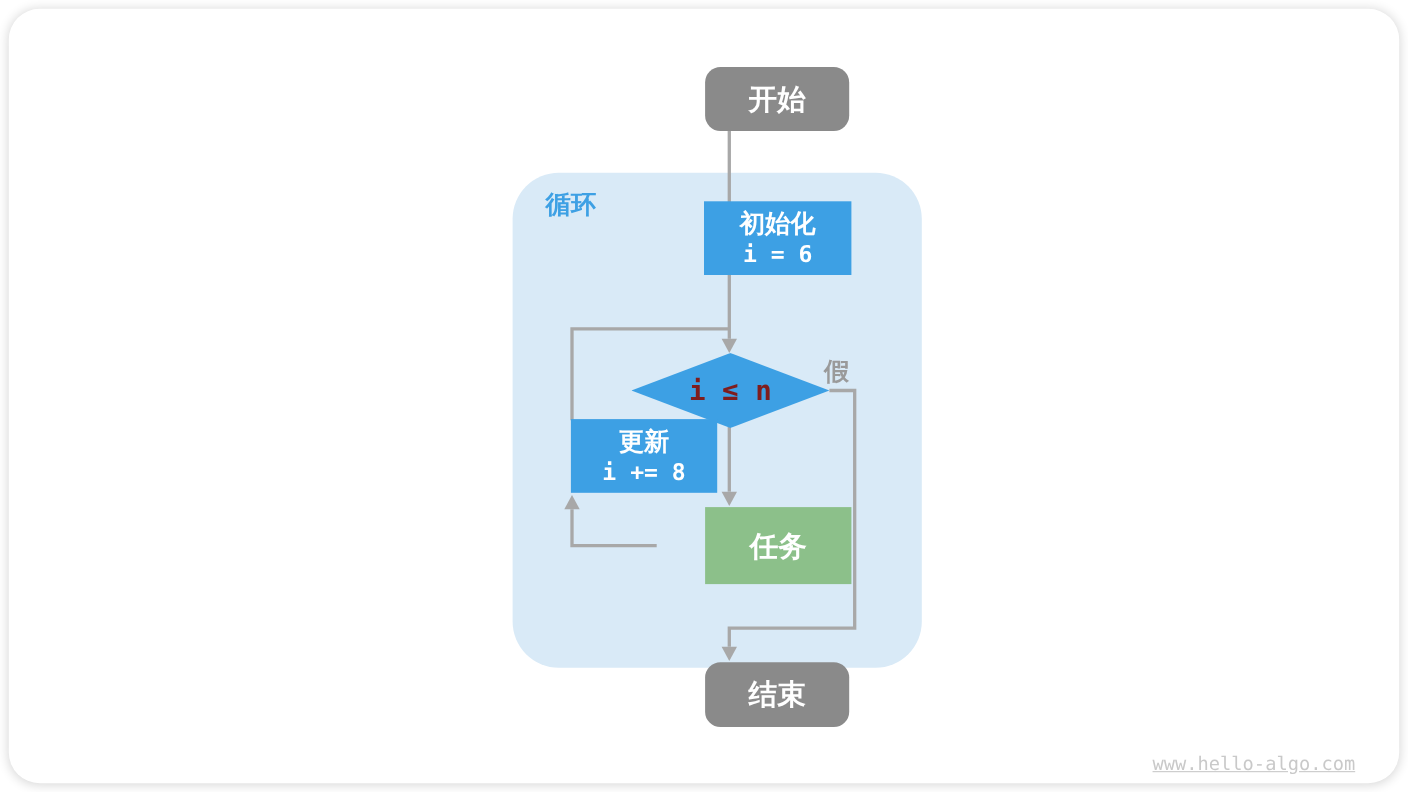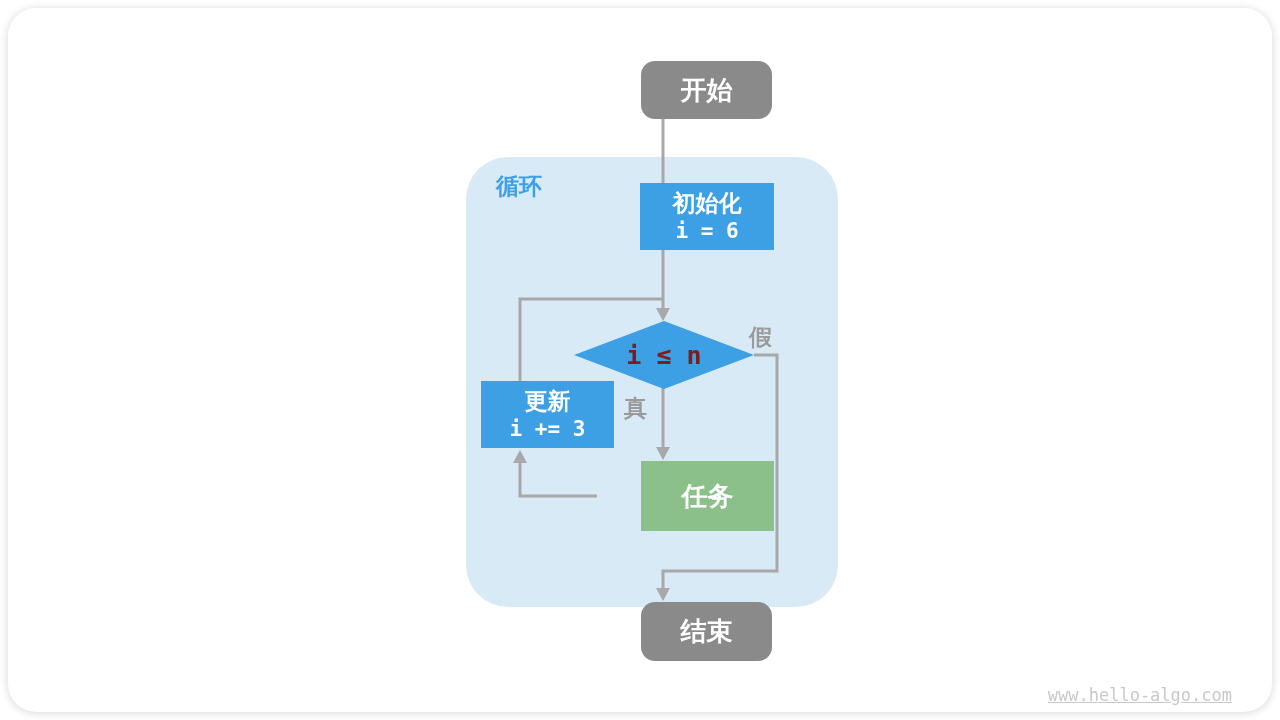--- a/index.html
+++ b/index.html
@@ -26,21 +26,21 @@
   .node {
     position:absolute; z-index:3; display:flex; flex-direction:column;
     align-items:center; justify-content:center;
     color:#ffffff; font-weight:bold; line-height:1.25;margin-left:44px;
   }
   .terminal { background:var(--node-gray); border-radius:14px; font-size:26px; }
   .node-start { left:589px; top:53px;  width:131px; height:58px; }
   .node-end   { left:589px; top:594px; width:131px; height:59px; }
   .proc { background:var(--node-blue); font-size:23px;text-align:center; }
   .node-init   { left:588px; top:175px; width:134px; height:67px; }
-  .node-update { left:429px; top:373px; width:133px; height:67px; }
+  .node-update { left:467px; top:373px; width:133px; height:67px; }
   .node-task {
     left:589px; top:453px; width:133px; height:70px;
     background:var(--node-green); font-size:26px;
   }
   .code { font-family:"DejaVu Sans Mono","Liberation Mono",monospace; font-weight:bold; font-size:21px; }
   .diamond {
     position:absolute; left:566px; top:313px; width:180px; height:68px; z-index:3;
     background:var(--node-blue);
     clip-path:polygon(50% 0%,100% 50%,50% 100%,0% 50%);
     display:flex; align-items:center; justify-content:center;
@@ -91,21 +91,21 @@
 
     <div class="diamond">
       <span class="code">i ≤ n</span>
     </div>
 
     <span class="branch branch-true">真</span>
     <span class="branch branch-false">假</span>
 
     <div class="node proc node-update">
       <div>更新</div>
-      <div class="code">i += 3</div>
+      <div class="code">i += 8</div>
     </div>
 
     <div class="node node-task">任务</div>
 
     <div class="node terminal node-end">结束</div>
 
     <div class="watermark">www.hello-algo.com</div>
   </div>
 </div>
 

